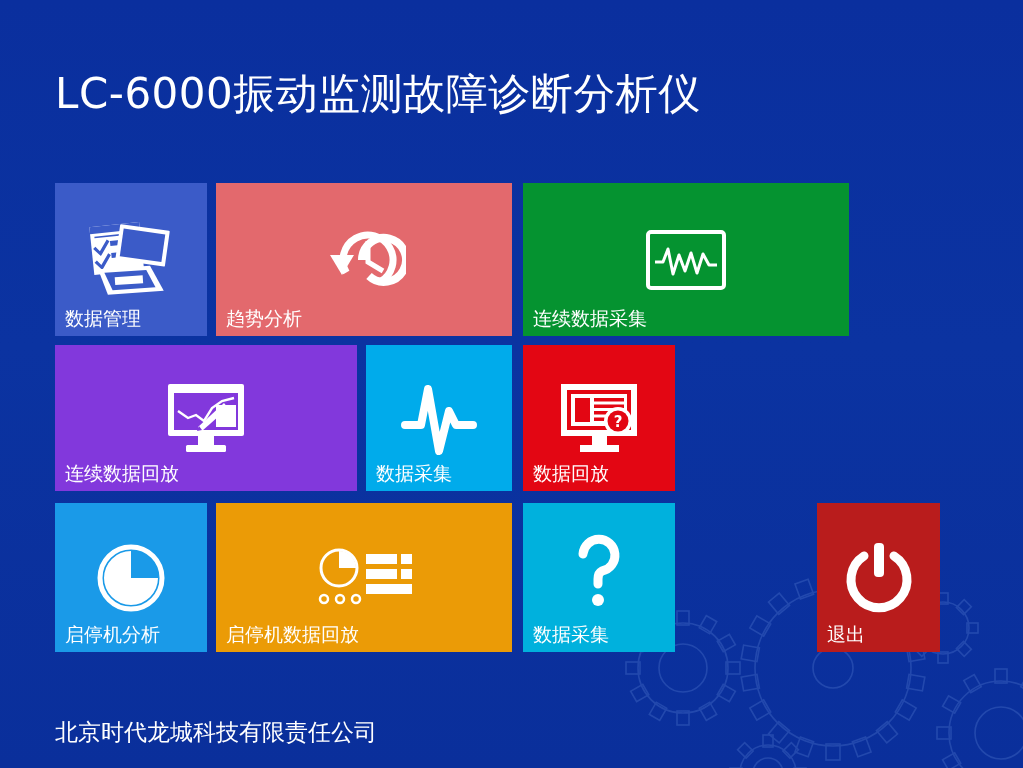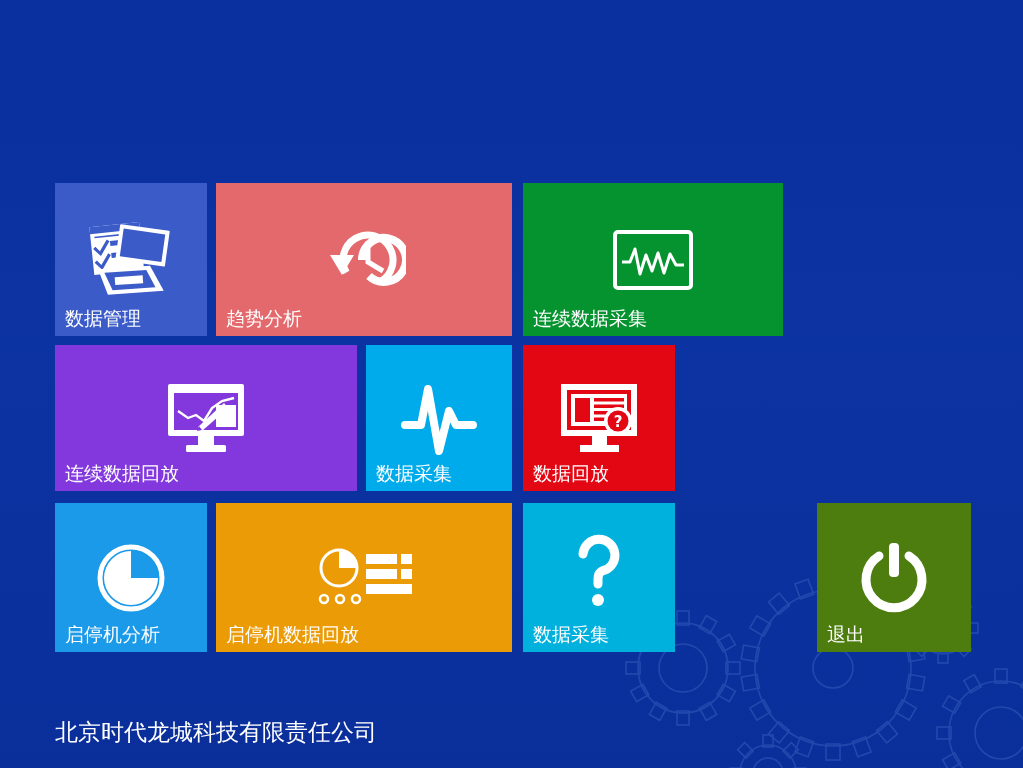--- a/index.html
+++ b/index.html
@@ -177,20 +177,21 @@
           <rect x="-5" y="-35" width="10" height="11" transform="rotate(135)"></rect>
           <rect x="-5" y="-35" width="10" height="11" transform="rotate(180)"></rect>
           <rect x="-5" y="-35" width="10" height="11" transform="rotate(225)"></rect>
           <rect x="-5" y="-35" width="10" height="11" transform="rotate(270)"></rect>
           <rect x="-5" y="-35" width="10" height="11" transform="rotate(315)"></rect>
         </g>
       </g>
     </g>
   </svg>
 
+  <div id="title">LC-6000振动监测故障诊断分析仪</div>
 
   <div class="tile" style="left:55px; top:183px; width:152px; height:153px; background:#3b5bc8;">
     <div class="tile-icon">
       <svg width="92" height="82" viewBox="0 0 92 82" fill="#ffffff">
         <g transform="rotate(-6 46 41)">
           <rect x="8" y="4" width="50" height="48" fill="#ffffff"></rect>
           <rect x="8" y="4" width="50" height="7" fill="#3b5bc8"></rect>
           <rect x="12" y="14" width="42" height="1.6" fill="#3b5bc8"></rect>
           <rect x="27" y="20" width="20" height="5" fill="#3b5bc8"></rect>
           <rect x="27" y="32" width="20" height="5" fill="#3b5bc8"></rect>
@@ -216,21 +217,21 @@
       <svg width="84" height="82" viewBox="0 0 84 82" fill="none">
         <path d="M20 41 a22 22 0 1 1 7 16" stroke="#ffffff" stroke-width="8" fill="none" stroke-linecap="butt" transform="translate(20,0)"></path>
         <circle cx="46" cy="41" r="25" stroke="#ffffff" stroke-width="7" fill="none" stroke-dasharray="118 40" transform="rotate(150 46 41)"></circle>
         <path d="M46 22 L46 43 L61 52" stroke="#ffffff" stroke-width="5" fill="none" stroke-linecap="butt"></path>
         <path d="M8 36 L32 36 L20 56 Z" fill="#ffffff"></path>
       </svg>
     </div>
     <div class="tile-label">趋势分析</div>
   </div>
 
-  <div class="tile" style="left:523px; top:183px; width:260px; height:153px; background:#059330;">
+  <div class="tile" style="left:523px; top:183px; width:326px; height:153px; background:#059330;">
     <div class="tile-icon">
       <svg width="82" height="62" viewBox="0 0 82 62" fill="none">
         <rect x="3" y="3" width="76" height="56" rx="3" stroke="#ffffff" stroke-width="4"></rect>
         <polyline points="10,33 18,33 23,20 28,45 34,26 40,42 46,24 52,44 58,25 64,36 72,36" stroke="#ffffff" stroke-width="3" fill="none" stroke-linejoin="round"></polyline>
       </svg>
     </div>
     <div class="tile-label">连续数据采集</div>
   </div>
 
   <div class="tile" style="left:55px; top:345px; width:302px; height:146px; background:#8238dc;padding-left:44px;">
@@ -311,21 +312,21 @@
   <div class="tile" style="left:523px; top:503px; width:152px; height:149px; background:#00b1dd;">
     <div class="tile-icon shift-up">
       <svg width="60" height="84" viewBox="0 0 60 84" fill="none">
         <path d="M14 24 a16 16 0 1 1 19 17 q-4 2 -4 8 v5" stroke="#ffffff" stroke-width="9" fill="none" stroke-linecap="round"></path>
         <circle cx="29" cy="70" r="6" fill="#ffffff"></circle>
       </svg>
     </div>
     <div class="tile-label">数据采集</div>
   </div>
 
-  <div class="tile" style="left:817px; top:503px; width:154px; height:149px; background:#4d7c0f;">
+  <div class="tile" style="left:817px; top:503px; width:123px; height:149px; background:#b91c1c;">
     <div class="tile-icon">
       <svg width="76" height="76" viewBox="0 0 76 76" fill="none">
         <path d="M23 16 a28 28 0 1 0 30 0" stroke="#ffffff" stroke-width="9" fill="none" stroke-linecap="round"></path>
         <rect x="33" y="3" width="10" height="34" rx="4" fill="#ffffff"></rect>
       </svg>
     </div>
     <div class="tile-label">退出</div>
   </div>
 
   <div id="footer">北京时代龙城科技有限责任公司</div>

